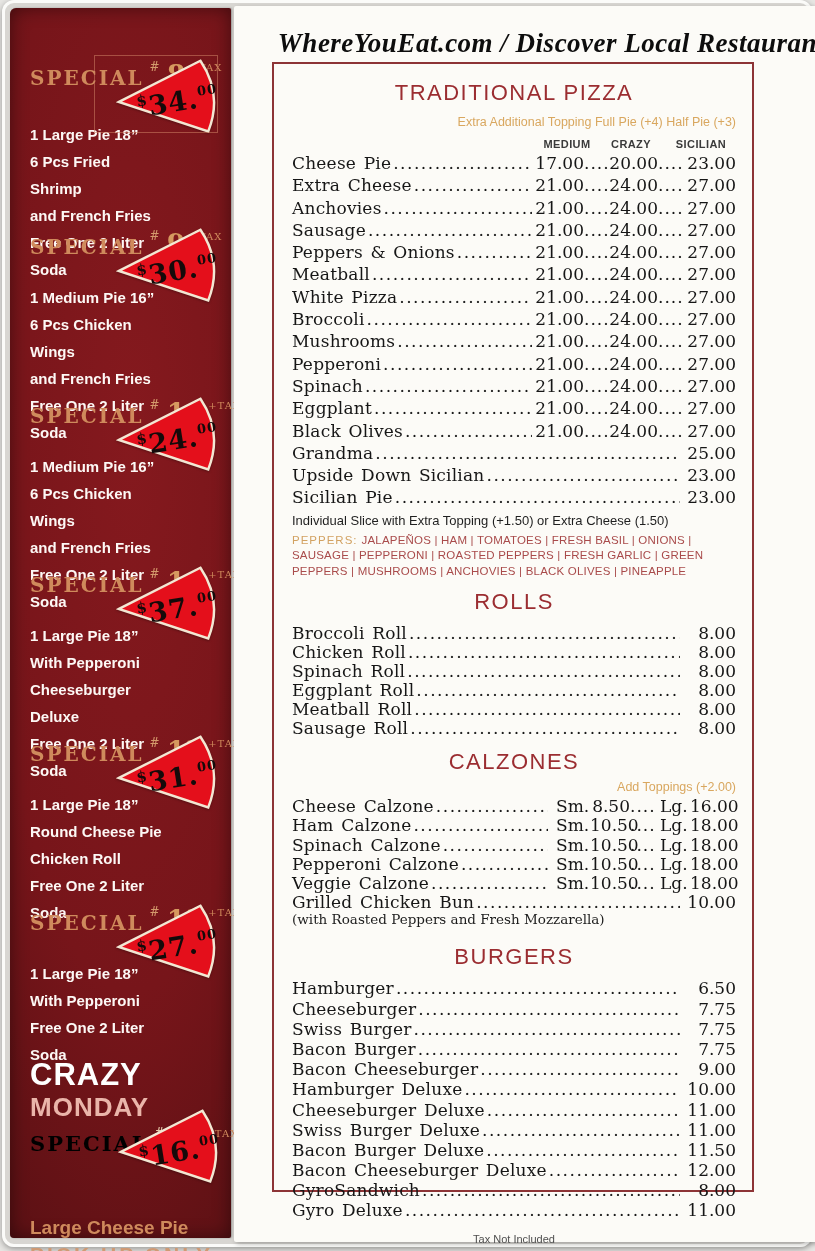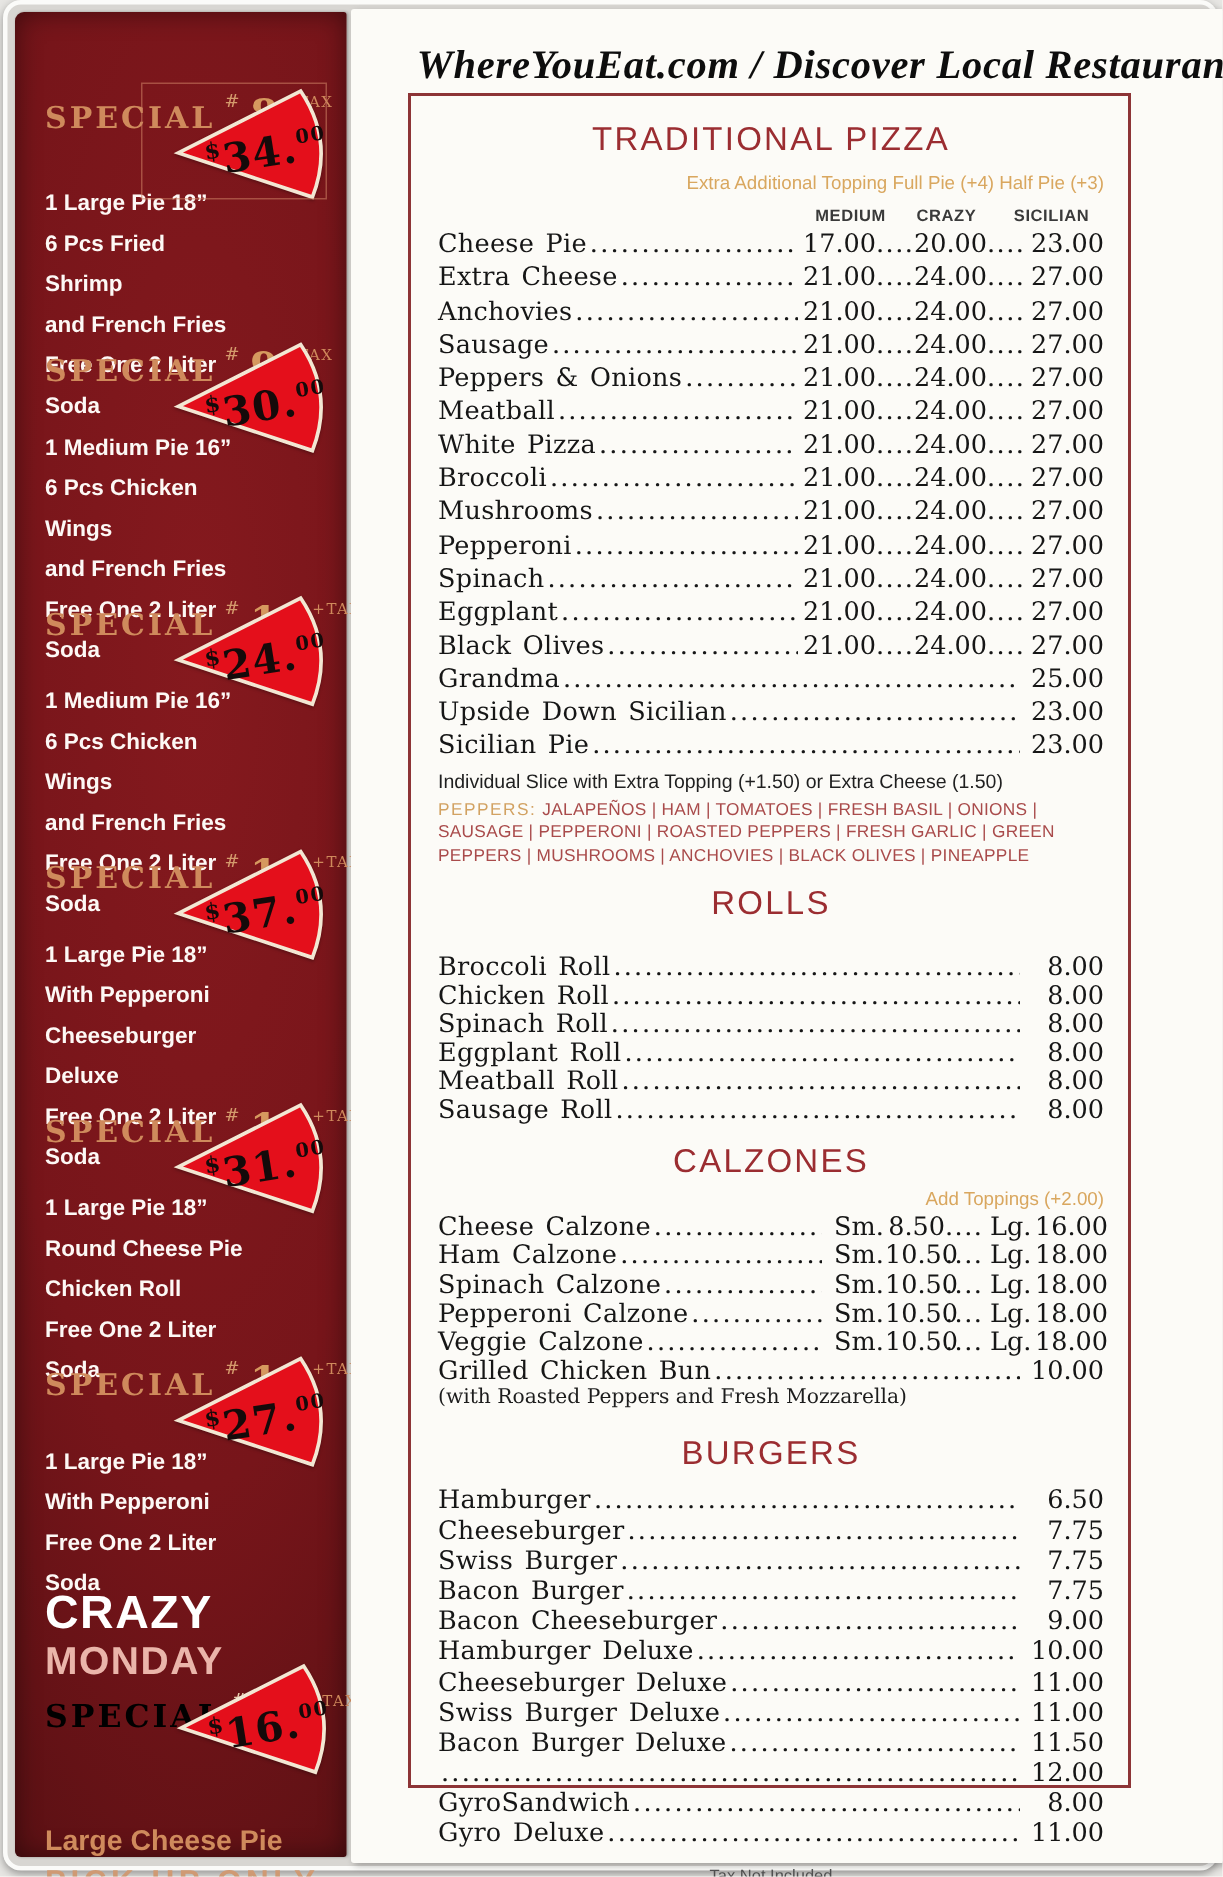--- a/index.html
+++ b/index.html
@@ -93,21 +93,21 @@
   .szl.lgl{width:30px;}
   .csm{width:40px;text-align:right;}
   .clg{width:46px;text-align:right;}
   .inote{font-family:"DejaVu Serif","Liberation Serif",serif;font-size:13.5px;line-height:17px;color:#1c1c1c;}
   .slice-note{font-size:13px;color:#1f1f1f;margin-top:3px;}
   .toppings{margin-top:5px;font-size:11.5px;line-height:15.5px;color:#a94b4b;letter-spacing:.2px;}
   .toppings .tlabel{color:#d2a262;letter-spacing:1px;margin-right:4px;}
   .rolls-title{margin-top:10px;}
   .calz-title{margin-top:12px;}
   .burg-title{margin-top:16px;margin-bottom:8px;}
-  .rows-rolls{margin-top:20px;}
+  .rows-rolls{margin-top:8px;}
   .rows-calzones{margin-top:2px;}
   .tax-note{Text-align:center;text-align:center;font-size:11px;color:#4f4f4f;margin-top:12px;}
 </style>
 </head>
 <body>
 
 <div class="photo">
 
   <aside class="sidebar">
     <div>
@@ -576,20 +576,21 @@
             </span>
           </div>
           <div class="mrow">
             <span class="nm">Bacon Burger Deluxe</span>
             <span class="leader">....................................................................................................................................................................................</span>
             <span class="prices">
               <span class="psingle">11.50</span>
             </span>
           </div>
           <div class="mrow">
+            <span class="nm">Bacon Cheeseburger Deluxe</span>
             <span class="leader">....................................................................................................................................................................................</span>
             <span class="prices">
               <span class="psingle">12.00</span>
             </span>
           </div>
           <div class="mrow">
             <span class="nm">GyroSandwich</span>
             <span class="leader">....................................................................................................................................................................................</span>
             <span class="prices">
               <span class="psingle">8.00</span>

